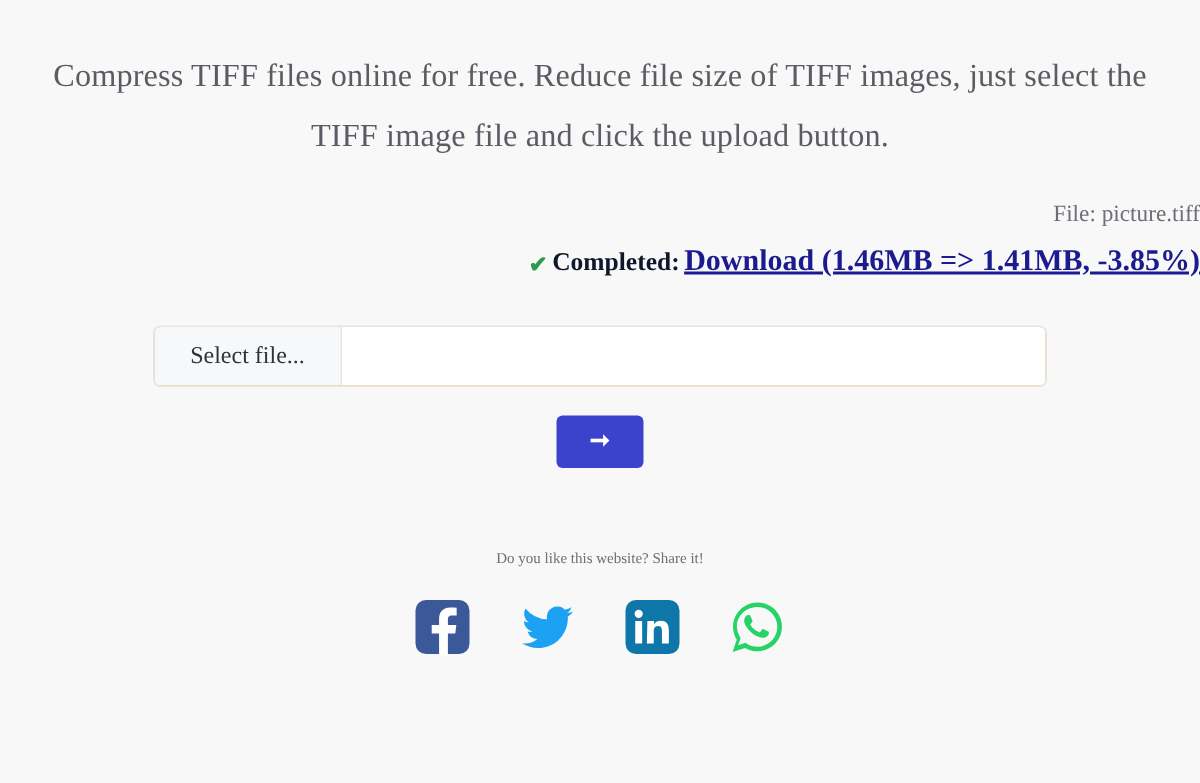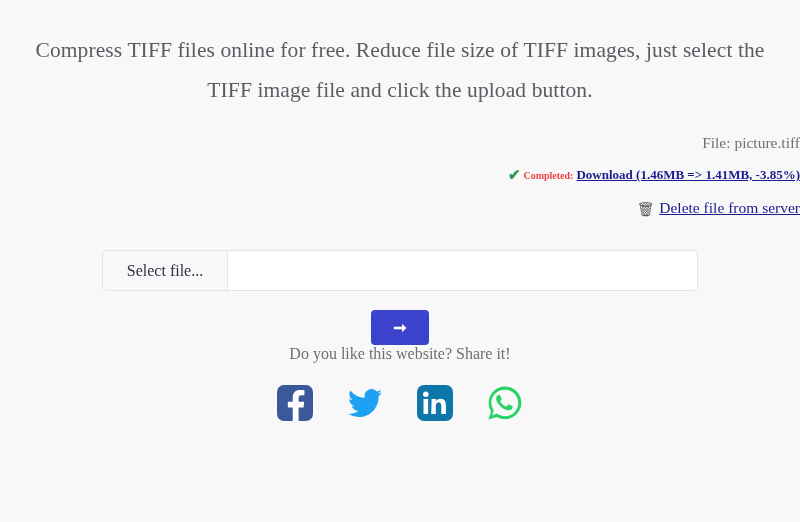--- a/index.html
+++ b/index.html
@@ -52,29 +52,29 @@
   }
   .check-icon {
     display: inline-block;
     color: #2e9a4f;
     font-size: 15px;
     font-weight: bold;
     vertical-align: -1px;
     margin-right: 3px;
   }
   .completed-label {
-    color: #ef4444;
-    font-weight: bold;
-    font-size: 10px;
+    color: #0f172a;
+    font-weight: bold;
+    font-size: 17px;
   }
   .download-link {
     color: #1b1b8f;
     font-weight: bold;
     text-decoration: underline;
-    font-size: 13px;
+    font-size: 20px;
     cursor: pointer;
     margin-left: 3px;
   }
   .delete-line {
     margin-top: 10px;
     font-size: 15.5px;
     line-height: 22px;
   }
   .trash-icon {
     display: inline-block;
@@ -151,21 +151,22 @@
     font-size: 16px;
     font-weight: bold;
     line-height: 1;
     display: inline-block;
     transform: translateY(-.5px);
   }
 
   
   .share-text {
     text-align: center;
-    font-size: 16px;
+    margin-top: 55px;
+    font-size: 10px;
     color: #6e6e76;
   }
   .share-icons {
     margin-top: 21px;
     display: flex;
     justify-content: center;
     align-items: center;
     gap: 32px;
   }
   .share-icon {
@@ -183,24 +184,20 @@
   <h1 class="heading">Compress TIFF files online for free. Reduce file size of TIFF images, just select the TIFF image file and click the upload button.</h1>
 
   <div class="status-block">
 
     <div class="file-line">File: picture.tiff</div>
 
     <div class="completed-line">
       <span class="check-icon">✔</span><span class="completed-label">Completed:</span><a class="download-link">Download (1.46MB =&gt; 1.41MB, -3.85%)</a>
     </div>
 
-    <div class="delete-line">
-      <span class="trash-icon">🗑</span>
-      <a class="delete-link">Delete file from server</a>
-    </div>
 
   </div>
 
   <div class="file-row">
     <div class="select-file-btn">Select file...</div>
     <input class="file-name-field" type="text" placeholder="" style="">
   </div>
 
   <div class="upload-wrap">
     <button class="upload-btn">

